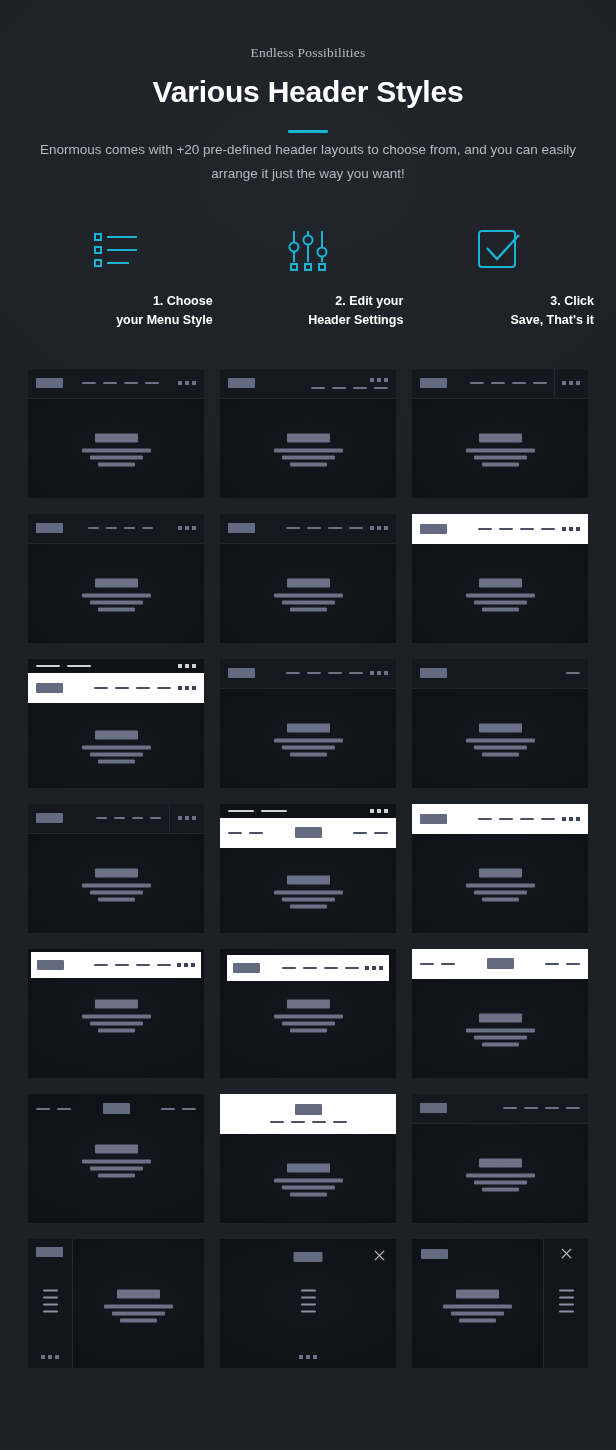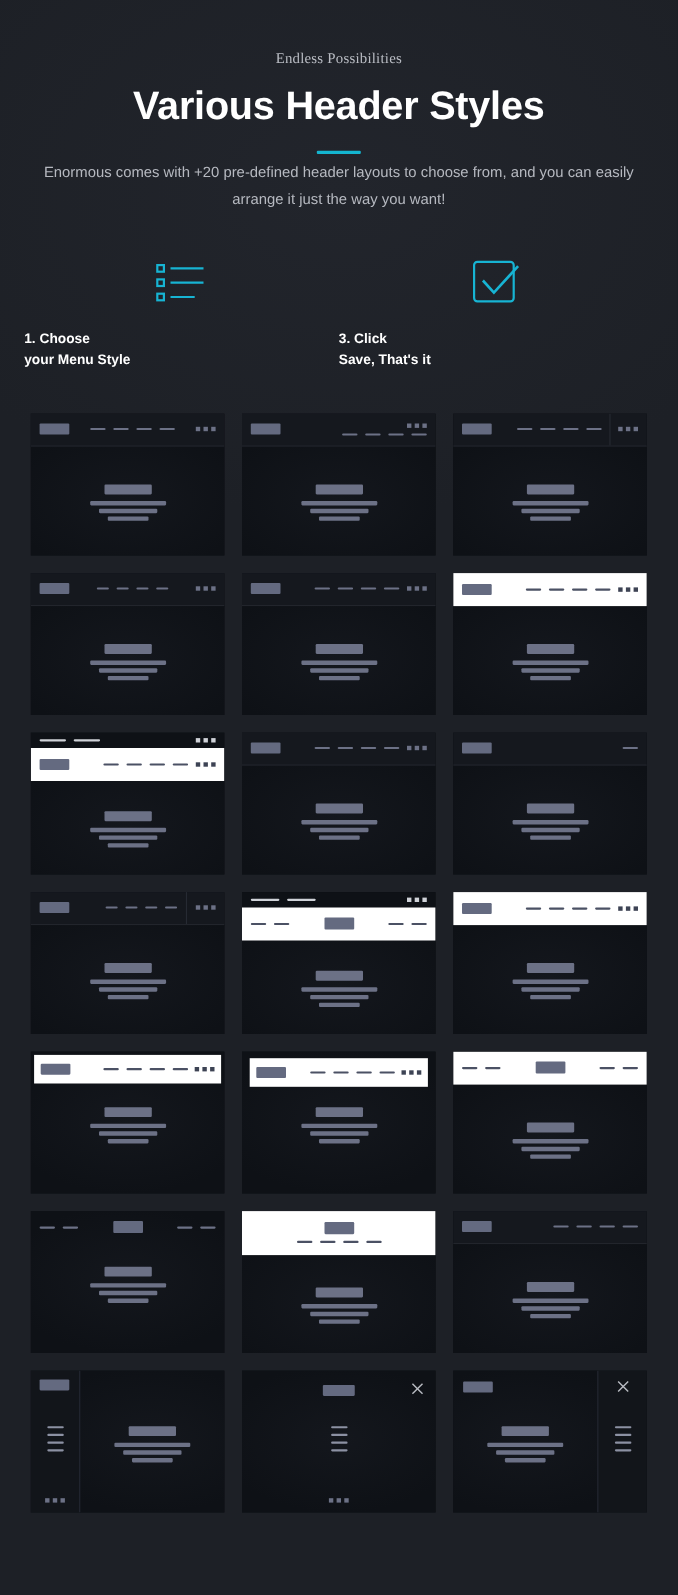--- a/index.html
+++ b/index.html
@@ -22,21 +22,21 @@
   .intro { padding-top: 44px; text-align: center; }
   .eyebrow {
     font-size: 13.5px;
     color: #b9bcc3;
     letter-spacing: .2px;
     line-height: 1.3;
     font-family: Liberation Serif, serif;
   }
   .title {
     margin-top: 13px;
-    font-size: 36px;
+    font-size: 30px;
     font-weight: 700;
     color: #ffffff;
     letter-spacing: -.2px;
     line-height: 1.15;
   }
   .accent-rule {
     width: 40px;
     height: 3px;
     margin: 21px auto 0;
     background: #14b5d0;
@@ -49,21 +49,21 @@
     line-height: 1.78;
     color: #b6b9c0;
   }
 
   
   .steps {
     display: flex;
     margin-top: 36px;
     padding: 0 22px;
   }
-  .step { flex: 1; text-align: left; }
+  .step { flex: 1; text-align: right; }
   .step-icon {
     height: 56px;
     display: flex;
     align-items: center;
     justify-content: center;
   }
   .step-icon svg { display: block; }
   .step-label {
     margin-top: 14px;
     font-size: 12.5px;
@@ -250,20 +250,40 @@
           <rect x="2" y="18" width="6" height="6"></rect>
           <line x1="14" y1="21" x2="44" y2="21"></line>
           <rect x="2" y="31" width="6" height="6"></rect>
           <line x1="14" y1="34" x2="36" y2="34"></line>
         </svg>
       </div>
       <div class="step-label">1. Choose
 your Menu Style</div>
     </div>
 
+    <div class="step">
+      <div class="step-icon">
+        <svg width="44" height="44" viewBox="0 0 44 44" fill="none" stroke="#17b4d3" stroke-width="2">
+          <line x1="8" y1="3" x2="8" y2="14"></line>
+          <circle cx="8" cy="19" r="4.5"></circle>
+          <line x1="8" y1="24" x2="8" y2="34"></line>
+          <rect x="5" y="36" width="6" height="6"></rect>
+          <line x1="22" y1="3" x2="22" y2="7"></line>
+          <circle cx="22" cy="12" r="4.5"></circle>
+          <line x1="22" y1="17" x2="22" y2="34"></line>
+          <rect x="19" y="36" width="6" height="6"></rect>
+          <line x1="36" y1="3" x2="36" y2="19"></line>
+          <circle cx="36" cy="24" r="4.5"></circle>
+          <line x1="36" y1="29" x2="36" y2="34"></line>
+          <rect x="33" y="36" width="6" height="6"></rect>
+        </svg>
+      </div>
+      <div class="step-label">2. Edit your
+Header Settings</div>
+    </div>
 
     <div class="step">
       <div class="step-icon">
         <svg width="46" height="44" viewBox="0 0 46 44" fill="none" stroke="#17b4d3" stroke-width="2">
           <rect x="3" y="3" width="36" height="36" rx="3"></rect>
           <polyline points="11,20 21,31 43,7" stroke-width="2.4"></polyline>
         </svg>
       </div>
       <div class="step-label">3. Click
 Save, That's it</div>

